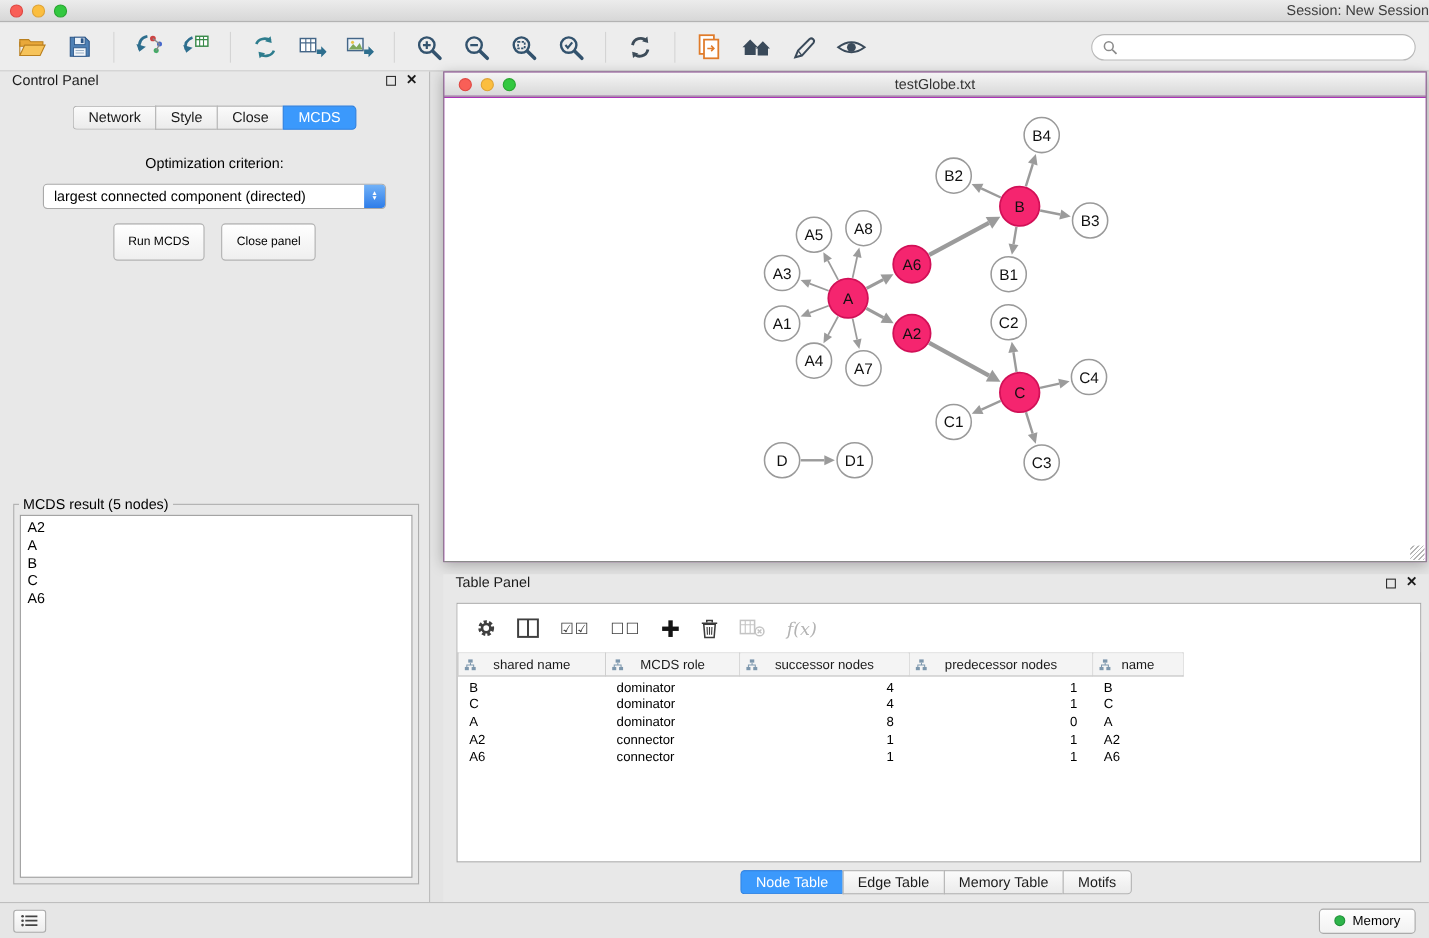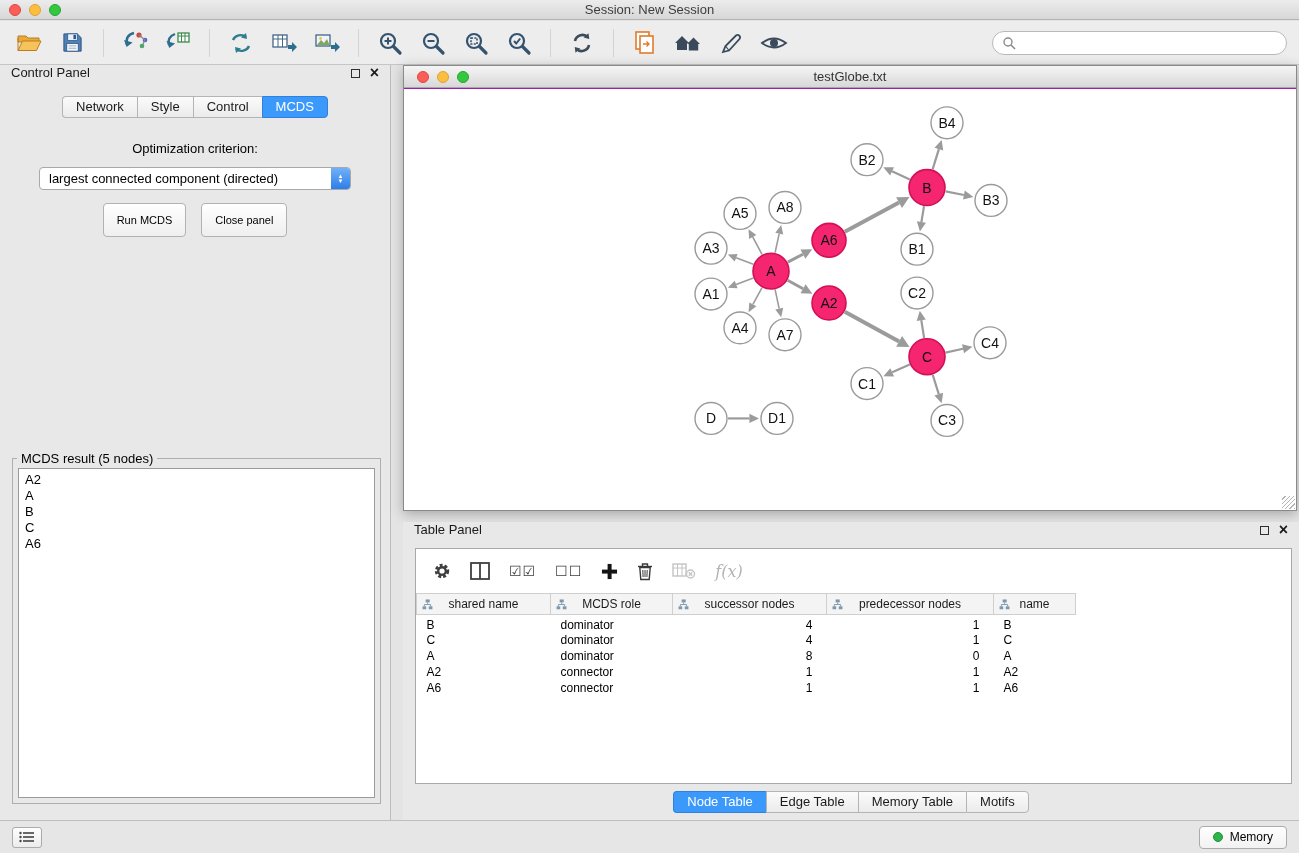--- a/index.html
+++ b/index.html
@@ -7,21 +7,21 @@
   body{position:relative;background:#e4e4e4;font-family:"Liberation Sans",sans-serif;-webkit-font-smoothing:antialiased;}
   button{font-family:inherit;cursor:default;}
 
   
   .titlebar{position:absolute;top:0;left:0;right:0;height:20px;background:linear-gradient(#ececec,#d7d7d7);border-bottom:1px solid #b3b3b3;}
   .traffic{position:absolute;top:4px;left:9px;display:flex;gap:8px;}
   .dot{width:12px;height:12px;border-radius:50%;}
   .dot-red{background:#f95f57;border:1px solid #df4742;}
   .dot-yellow{background:#fbbe3f;border:1px solid #dfa335;}
   .dot-green{background:#33c840;border:1px solid #27a52f;}
-  .app-title{text-align:center;line-height:20px;font-size:13px;color:#3d3d3d;}
+  .app-title{text-align:right;line-height:20px;font-size:13px;color:#3d3d3d;}
 
   
   .toolbar{position:absolute;top:21px;left:0;right:0;height:44px;background:#ededed;border-bottom:1px solid #c6c6c6;display:flex;align-items:center;padding:0 12px;gap:9px;}
   .tbtn{background:none;border:none;width:34px;height:38px;display:flex;align-items:center;justify-content:center;flex:0 0 auto;}
   .tsep{width:1px;height:28px;background:#d4d4d4;margin:0 5px;flex:0 0 auto;}
   .search{margin-left:auto;width:295px;height:24px;background:#fff;border:1px solid #b9b9b9;border-radius:12px;display:flex;align-items:center;gap:5px;padding:0 9px;}
   .search input{border:none;outline:none;background:transparent;flex:1;font-size:13px;color:#222;}
 
   
   .control-panel{position:absolute;top:65px;left:0;width:391px;bottom:33px;background:#e8e8e8;border-right:1px solid #bdbdbd;}
@@ -231,21 +231,21 @@
   <div class="panel-header">
     <span>Control Panel</span>
     <span class="winbtns">
       <span class="float-box"></span>
       <span class="close-x">×</span>
     </span>
   </div>
   <div class="cp-tabs">
     <button class="seg-tab">Network</button>
     <button class="seg-tab">Style</button>
-    <button class="seg-tab">Control</button>
+    <button class="seg-tab">Close</button>
     <button class="seg-tab active">MCDS</button>
   </div>
   <div class="opt-label">Optimization criterion:</div>
   <div class="dropdown">
     <span class="val">largest connected component (directed)</span>
     <span class="dd-stepper">
         <span>▲</span>
         <span>▼</span>
       </span>
   </div>

